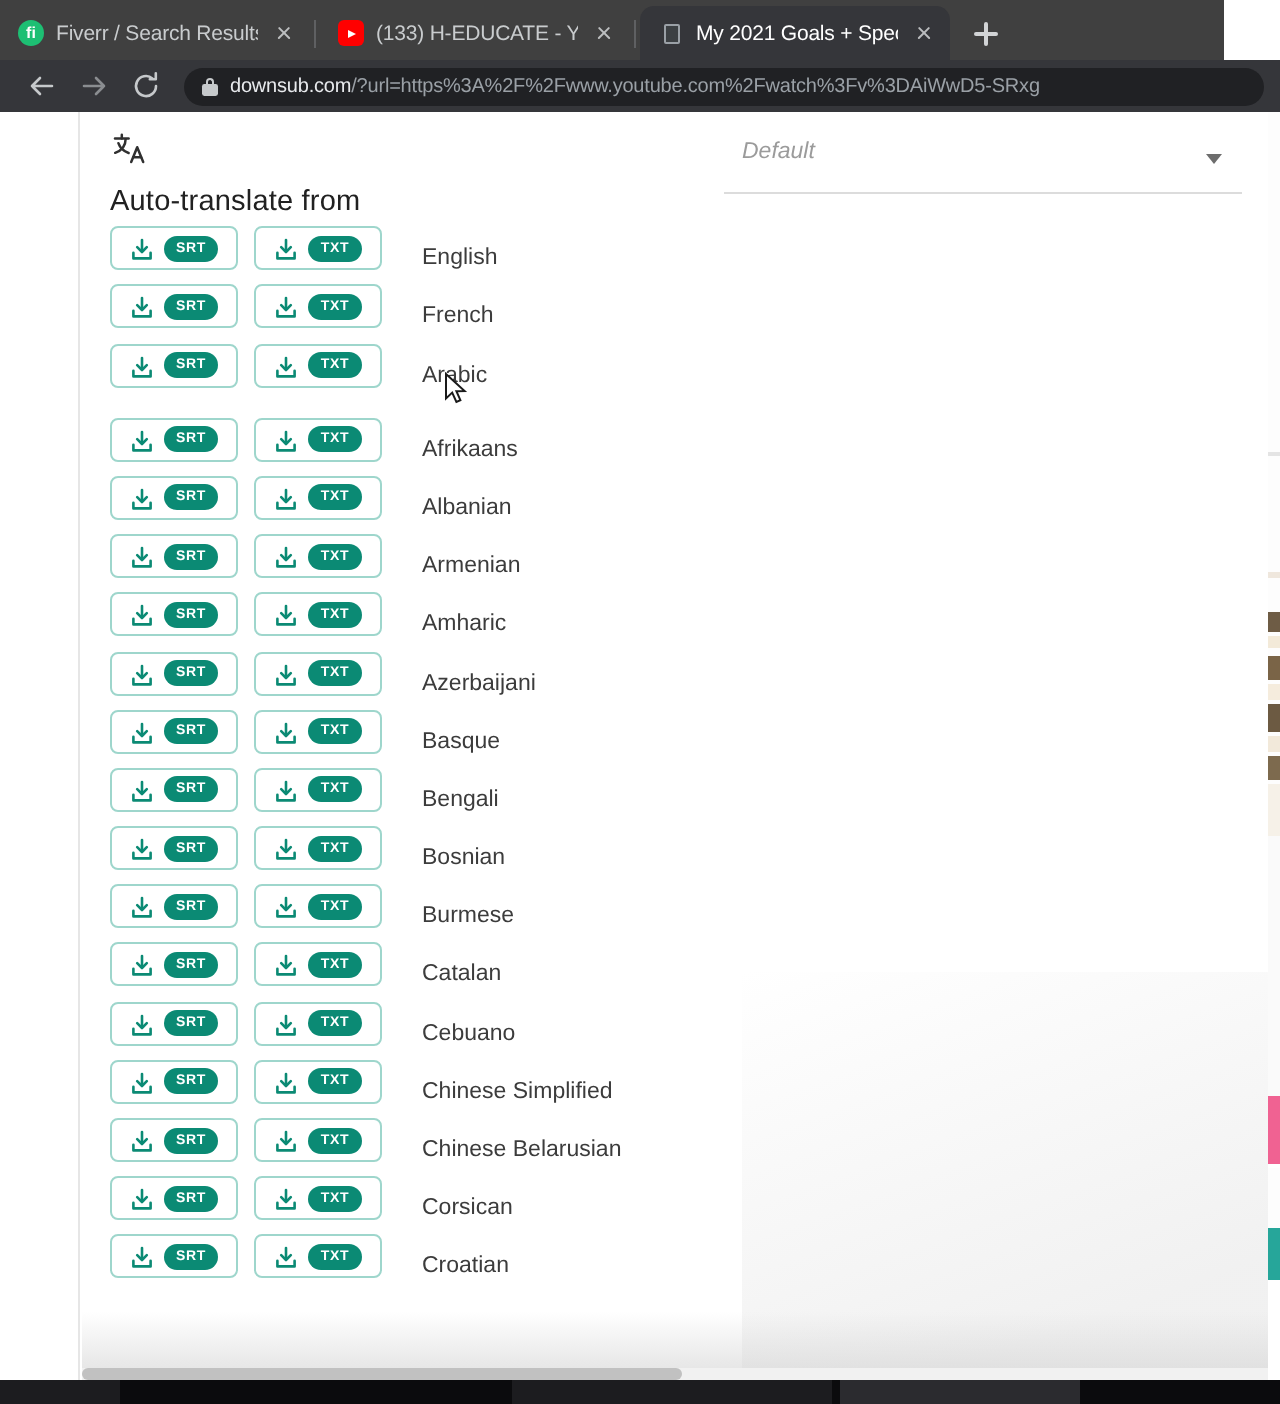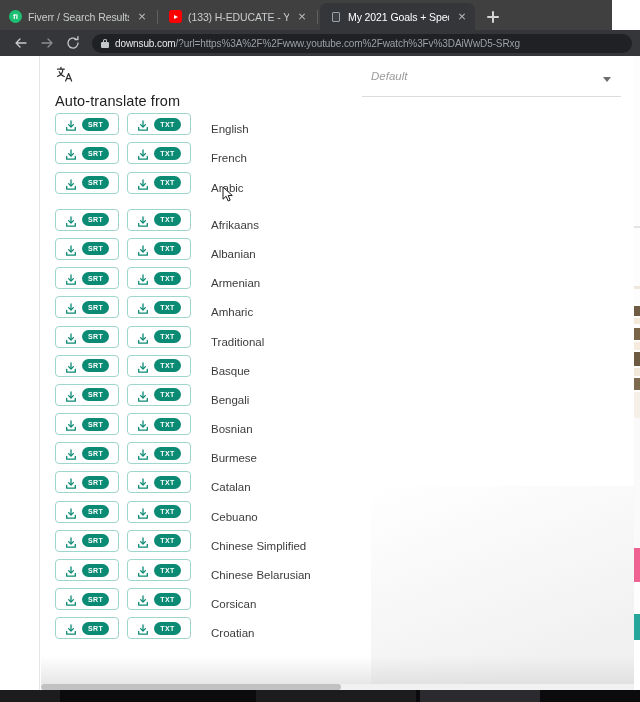--- a/index.html
+++ b/index.html
@@ -374,21 +374,21 @@
               <span class="pill">SRT</span>
             </div>
             <div class="dl-btn">
               <span class="dl-icon"><svg width="12" height="12" viewBox="0 0 12 12">
                   <path d="M6 1 V6.4" stroke="#0b8a74" stroke-width="1.3" stroke-linecap="round"></path>
                   <path d="M3.6 4.6 L6 7 L8.4 4.6" stroke="#0b8a74" stroke-width="1.3" fill="none" stroke-linecap="round" stroke-linejoin="round"></path>
                   <path d="M1.7 7.4 V10.2 H10.3 V7.4" stroke="#0b8a74" stroke-width="1.3" fill="none" stroke-linecap="round" stroke-linejoin="round"></path>
                 </svg></span>
               <span class="pill">TXT</span>
             </div>
-            <span class="lang-name">Traditional</span>
+            <span class="lang-name">Azerbaijani</span>
           </div>
           <div class="lang-row">
             <span class="row0"></span>
             <div class="dl-btn">
               <span class="dl-icon"><svg width="12" height="12" viewBox="0 0 12 12">
                   <path d="M6 1 V6.4" stroke="#0b8a74" stroke-width="1.3" stroke-linecap="round"></path>
                   <path d="M3.6 4.6 L6 7 L8.4 4.6" stroke="#0b8a74" stroke-width="1.3" fill="none" stroke-linecap="round" stroke-linejoin="round"></path>
                   <path d="M1.7 7.4 V10.2 H10.3 V7.4" stroke="#0b8a74" stroke-width="1.3" fill="none" stroke-linecap="round" stroke-linejoin="round"></path>
                 </svg></span>
               <span class="pill">SRT</span>

